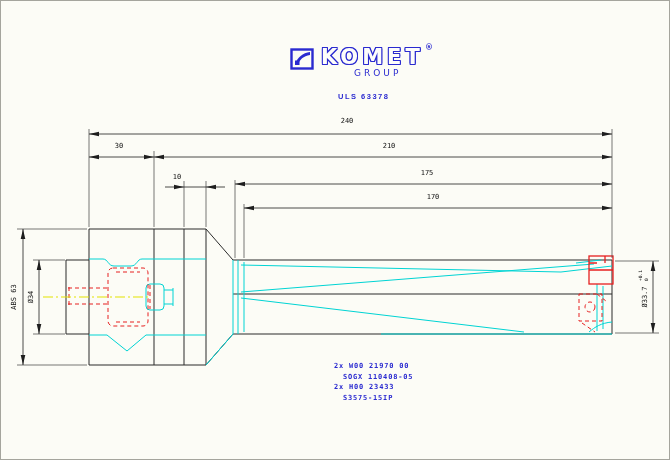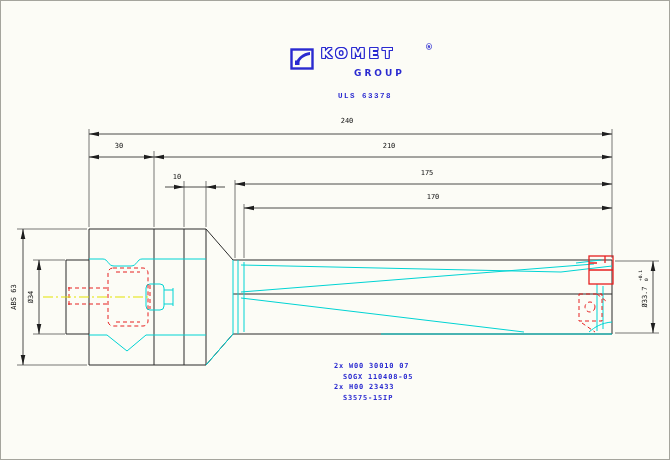--- a/index.html
+++ b/index.html
@@ -2,28 +2,28 @@
 <html><head>
 <meta charset="utf-8">
 <style>
   html,body{margin:0;padding:0;width:670px;height:460px;overflow:hidden;
     background:#fcfcf6;font-family:"DejaVu Sans",sans-serif;}
   .sheet{position:absolute;left:0;top:0;width:668px;height:458px;
     border:1px solid #a5a59d;background:#fcfcf6;}
   .cad{position:absolute;left:0;top:0;width:670px;height:460px;}
   
   .logo-mark{position:absolute;left:289px;top:47px;}
-  .brand{position:absolute;left:320px;top:44px;font-weight:bold;font-size:14px;
+  .brand{position:absolute;left:320px;top:44px;font-weight:bold;font-size:21px;
     letter-spacing:4px;color:#fdfdfa;
     text-shadow:-1px 0 #2a2ad0,1px 0 #2a2ad0,0 -1px #2a2ad0,0 1px #2a2ad0,
       -1px -1px #2a2ad0,1px 1px #2a2ad0,-1px 1px #2a2ad0,1px -1px #2a2ad0;}
   .reg{position:absolute;left:424px;top:42px;font-size:8px;color:#2a2ad0;font-weight:bold;}
-  .group{position:absolute;left:353px;top:67px;font-weight:bold;font-size:9px;
+  .group{position:absolute;left:353px;top:67px;font-weight:normal;font-size:9px;
     letter-spacing:3px;color:#2a2ad0;}
-  .docnum{position:absolute;left:337px;top:91px;font-family:Liberation Mono, monospace;
+  .docnum{position:absolute;left:337px;top:91px;font-family:Liberation Sans, sans-serif;
     font-weight:bold;font-size:7.5px;letter-spacing:1.5px;color:#2a2ad0;}
   
   .parts{position:absolute;left:333px;top:360px;font-family:"DejaVu Sans Mono",monospace;
     font-weight:bold;font-size:7px;letter-spacing:0.8px;color:#2a2ad0;line-height:10.5px;}
   .parts .indent{padding-left:9px;}
   
   .k{stroke:#2b2b2b;stroke-width:1;fill:none;}
   .ext{stroke:#3c3c3c;stroke-width:0.7;fill:none;}
   .dim{stroke:#1e1e1e;stroke-width:0.8;fill:none;}
   .c{stroke:#00d4d4;stroke-width:1;fill:none;}
@@ -122,19 +122,19 @@
     <rect x="1.5" y="1.5" width="21" height="19" fill="none" stroke="#2a2ad0" stroke-width="2.4"></rect>
     <path d="M5,17 C7,9 13,5 20,4 L20,7 C13.5,8 9.5,11.5 8,17 Z" fill="#2a2ad0"></path>
     <rect x="5" y="12.5" width="4.5" height="4.5" fill="#2a2ad0"></rect>
   </svg>
   <div class="brand">KOMET</div>
   <div class="reg">®</div>
   <div class="group">GROUP</div>
   <div class="docnum">ULS 63378</div>
 
   <div class="parts">
-    <div>2x W00 30010 07</div>
+    <div>2x W00 21970 00</div>
     <div class="indent">SOGX 110408-05</div>
     <div>2x H00 23433</div>
     <div class="indent">S3575-15IP</div>
   </div>
 
 </div>
 
 </body></html>

